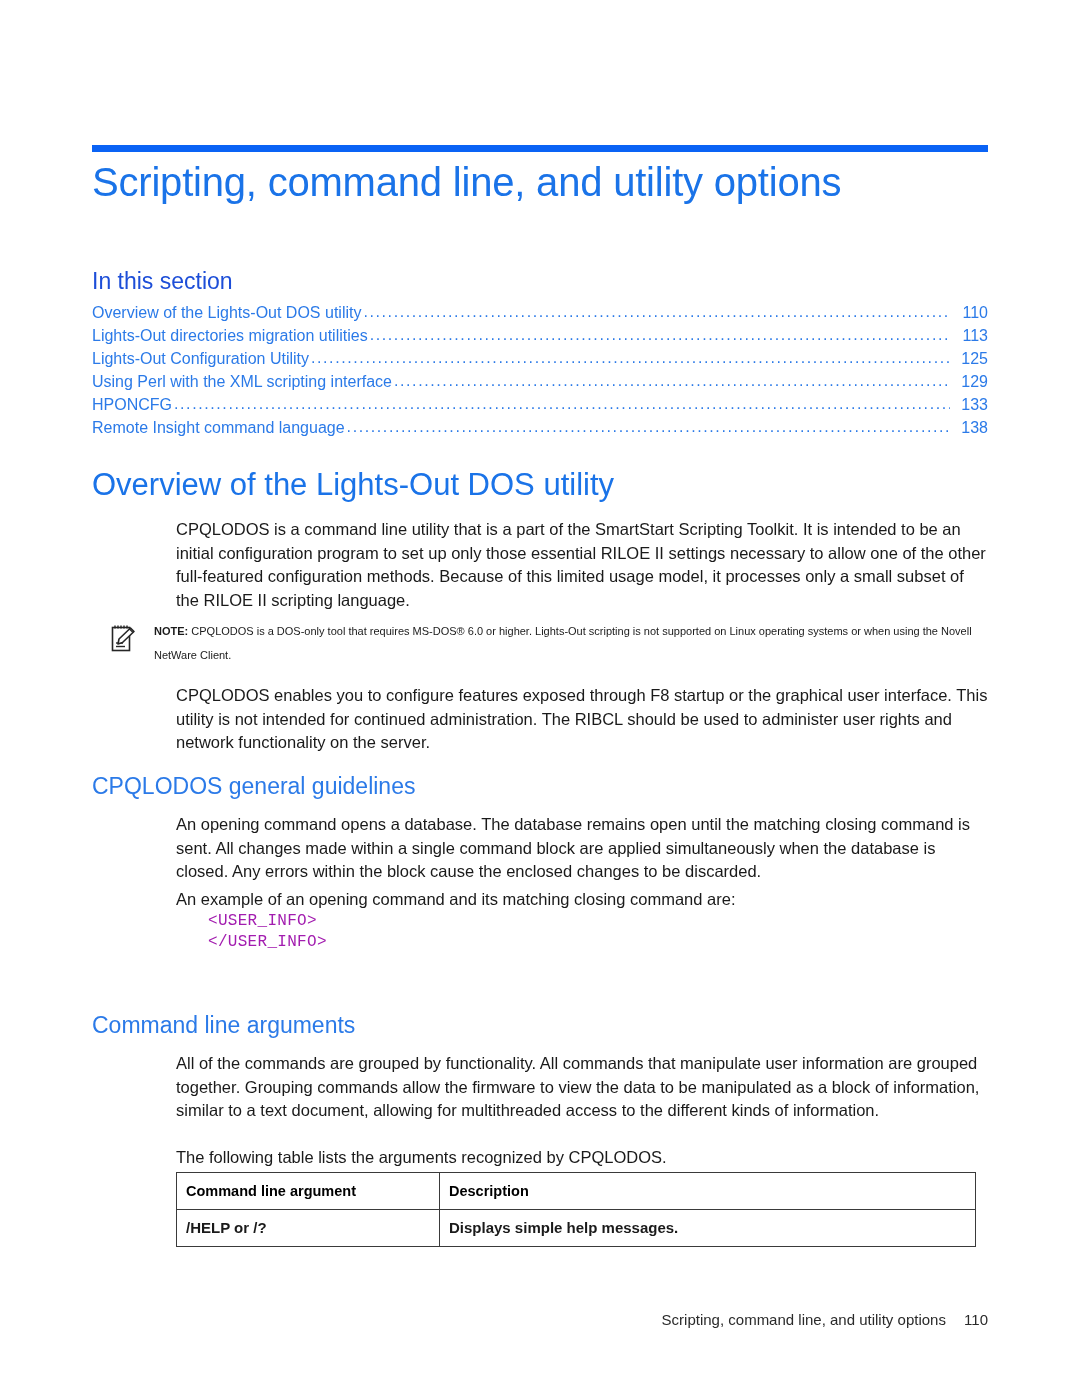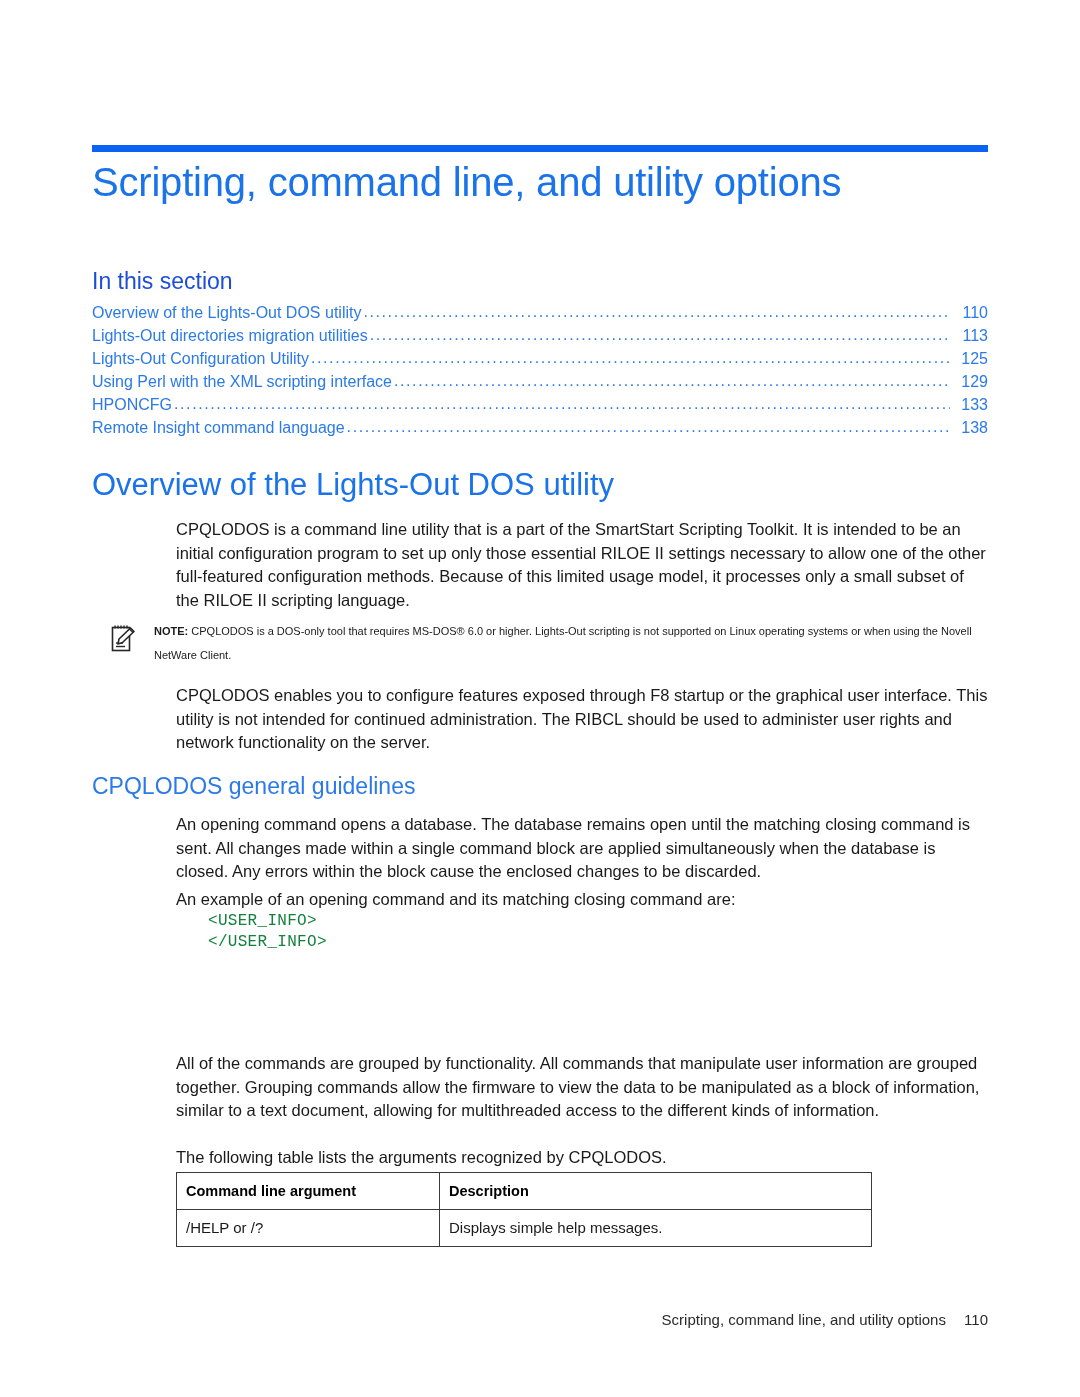--- a/index.html
+++ b/index.html
@@ -143,49 +143,49 @@
   }
   .note-text b { font-weight: 700; }
 
   
   .code-line {
     position: absolute;
     left: 208px;
     font-family: "Liberation Mono", monospace;
     font-size: 16px;
     line-height: 21px;
-    color: #15803d;
+    color: #a21caf;
     letter-spacing: 0.3px;
   }
 
   
   .arg-table {
     position: absolute;
     left: 176px;
     top: 1172px;
-    width: 696px;
+    width: 800px;
     border-collapse: collapse;
     table-layout: fixed;
   }
   .arg-table td, .arg-table th {
     border: 1.5px solid #3a3a3a;
     padding: 5px 9px;
     text-align: left;
     vertical-align: middle;
     font-size: 15px;
     line-height: 22px;
     height: 26px;
   }
   .arg-table th {
     font-weight: 700;
     font-size: 14.5px;
     color: #000000;
   }
   .arg-table td {
-    font-weight: 400;
+    font-weight: 700;
     color: #1a1a1a;
   }
   .col-arg { width: 244px; }
 
   
   .footer {
     position: absolute;
     left: 92px;
     top: 1310px;
     width: 896px;
@@ -271,20 +271,21 @@
   <div class="h2-heading" style="top:771px;">CPQLODOS general guidelines</div>
 
   <div class="body-par" style="top:888px;">An example of an opening command and its matching closing command are:</div>
 
   <div class="body-par" style="top:813px;">An opening command opens a database. The database remains open until the matching closing command is sent. All changes made within a single command block are applied simultaneously when the database is closed. Any errors within the block cause the enclosed changes to be discarded.</div>
 
   <div class="code-line" style="top:911px;">&lt;USER_INFO&gt;</div>
   <div class="code-line" style="top:932px;">&lt;/USER_INFO&gt;</div>
 
 
+  <div class="h2-heading" style="top:1010px;">Command line arguments</div>
 
   <div class="body-par" style="top:1052px;">All of the commands are grouped by functionality. All commands that manipulate user information are grouped together. Grouping commands allow the firmware to view the data to be manipulated as a block of information, similar to a text document, allowing for multithreaded access to the different kinds of information.</div>
 
   <div class="body-par" style="top:1146px;">The following table lists the arguments recognized by CPQLODOS.</div>
 
   <table class="arg-table">
     <thead>
       <tr>
         <th class="col-arg">Command line argument</th>
         <th>Description</th>

